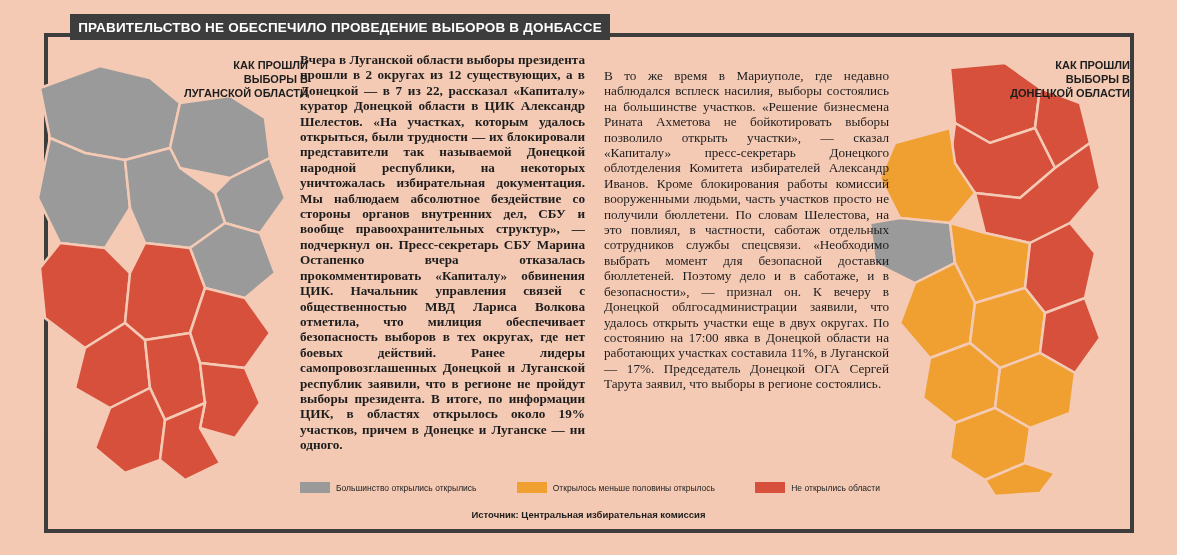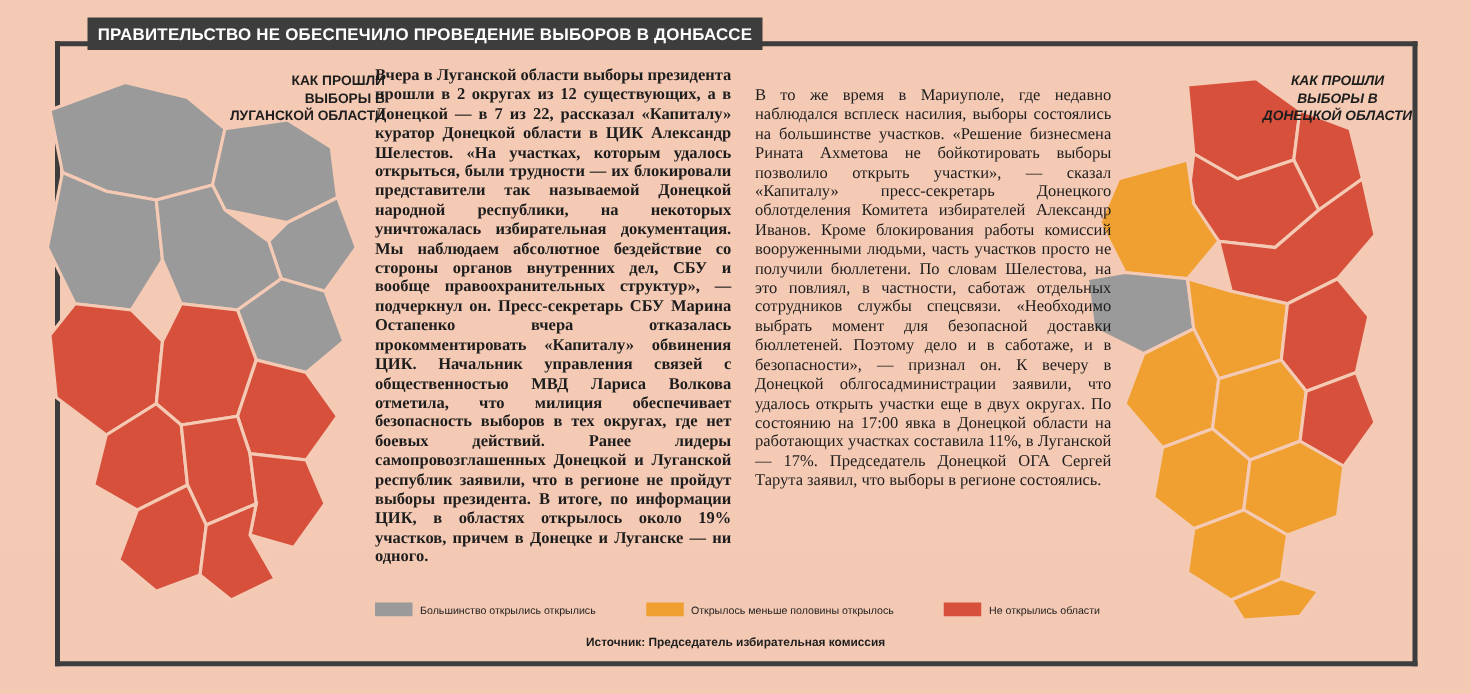--- a/index.html
+++ b/index.html
@@ -75,21 +75,21 @@
     position: absolute;
     font-family: "Liberation Sans", sans-serif;
     font-weight: bold;
     font-size: 11px;
     line-height: 14px;
     color: #1d1d1d;
     text-transform: uppercase;
     text-align: right;
   }
   .caption-lugansk { left: 150px; top: 58px; width: 130px; margin-left: 28px; }
-  .caption-donetsk { left: 1010px; top: 58px; width: 120px; text-align: center; font-style: italic; }
+  .caption-donetsk { left: 1010px; top: 58px; width: 120px; text-align: right; }
 
   
   .legend {
     position: absolute;
     left: 300px; top: 482px;
     width: 580px;
     display: flex;
     justify-content: space-between;
     align-items: center;
   }
@@ -184,15 +184,15 @@
     <div class="legend-item">
       <span class="legend-swatch" style="background:#f0a030"></span>
       <span class="legend-label">Открылось меньше половины открылось</span>
     </div>
     <div class="legend-item">
       <span class="legend-swatch" style="background:#d6503c"></span>
       <span class="legend-label">Не открылись области</span>
     </div>
   </div>
 
-  <div class="source">Источник: Председатель избирательная комиссия</div>
+  <div class="source">Источник: Центральная избирательная комиссия</div>
 
 </div>
 
 </body></html>

